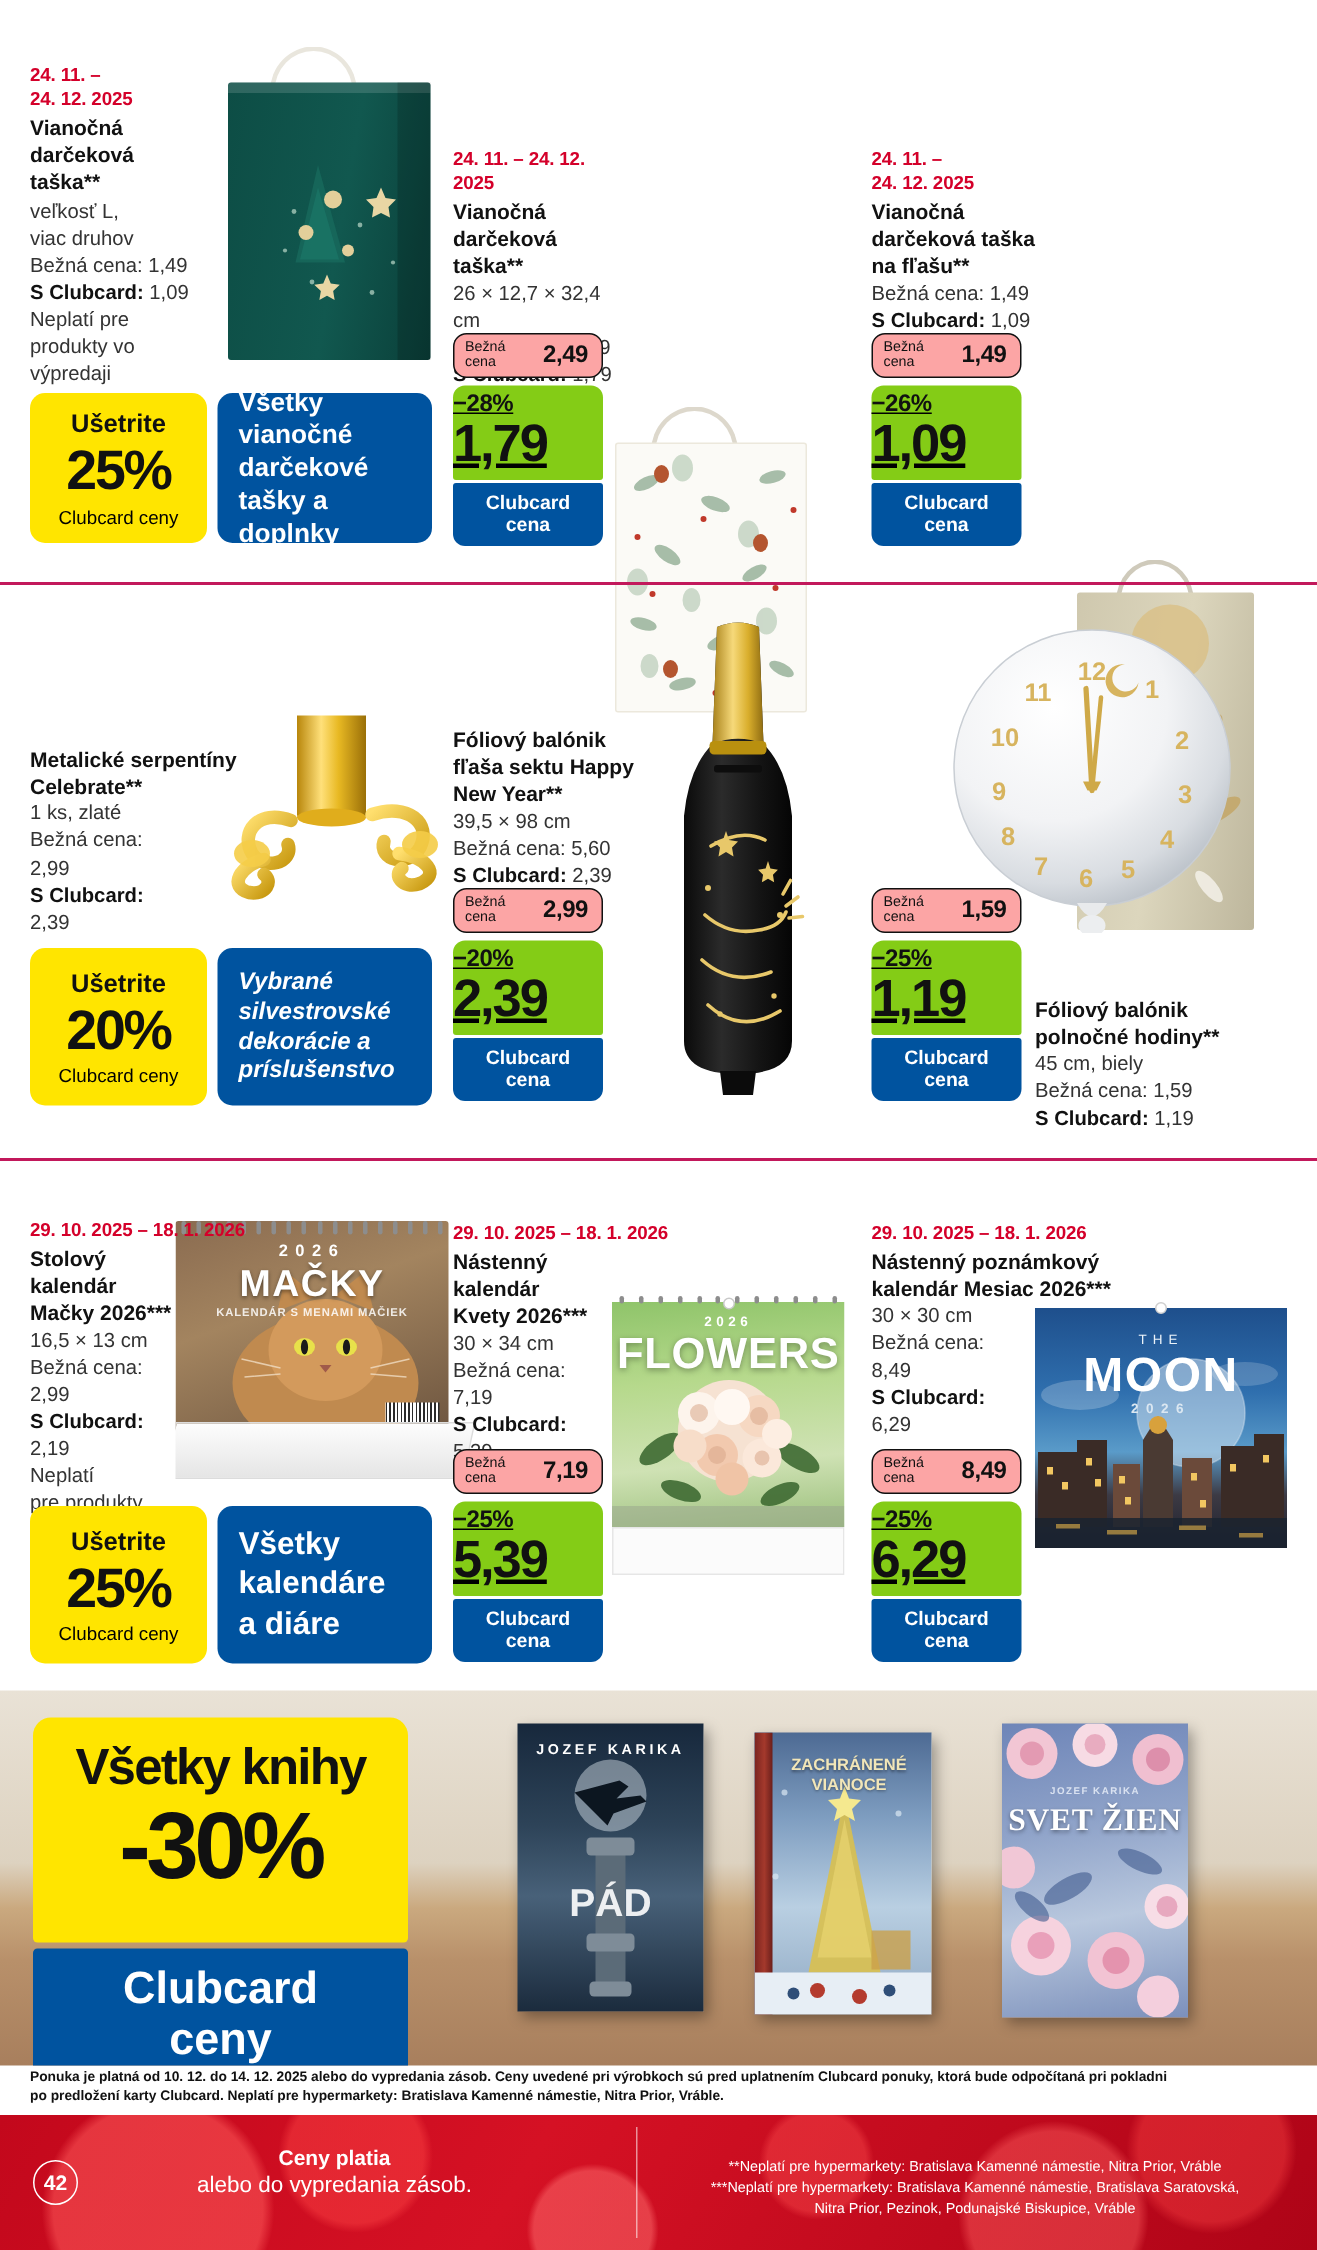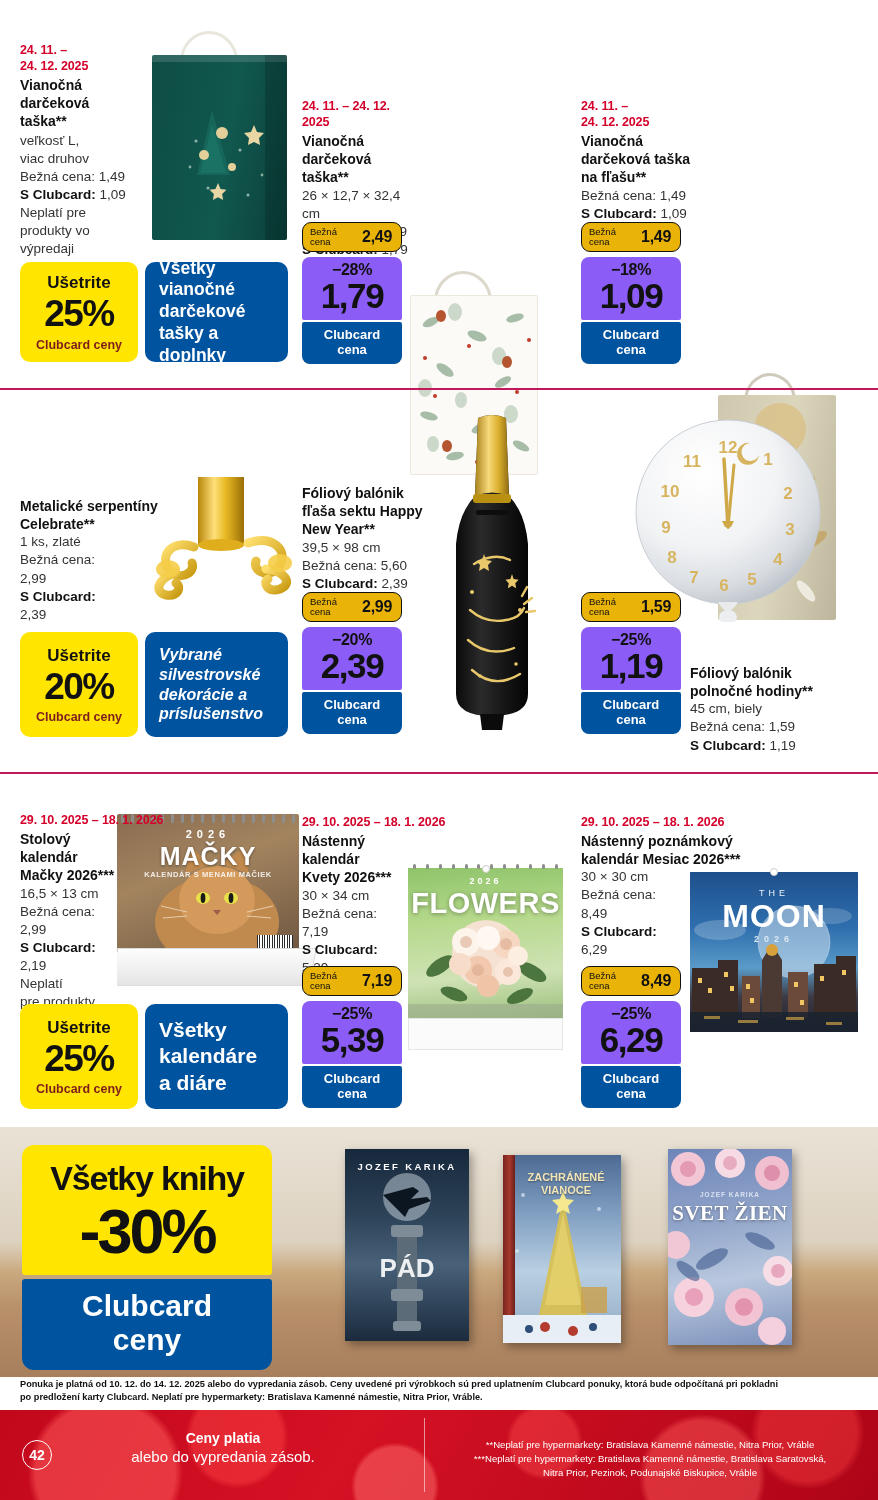--- a/index.html
+++ b/index.html
@@ -18,47 +18,47 @@
   
   .date { color: #d4002a; font-weight: bold; font-size: 12.5px; line-height: 1.28; letter-spacing: -0.1px; }
   .pname { color: #111; font-weight: bold; font-size: 14px; line-height: 1.3; }
   .pdesc { color: #333; font-size: 13.5px; line-height: 1.34; }
   .pdesc b { font-weight: bold; color:#111; }
 
   
   .oldpill {
     display: flex; align-items: center; justify-content: space-between;
     border: 1.6px solid #111; border-radius: 9px;
-    background: #eab308; padding: 3px 9px 3px 7px;
+    background: #fca5a5; padding: 3px 9px 3px 7px;
     width: 100px; height: 30px;
   }
   .oldpill .lbl { font-size: 9.5px; line-height: 1.04; color:#111; font-weight: 500; }
   .oldpill .val { font-size: 16px; font-weight: bold; color:#111; letter-spacing: -0.3px; }
   .yellowprice {
-    background: #8b5cf6; border-radius: 8px 8px 2px 2px;
-    padding: 5px 0 6px; text-align: center; margin-top: 5px;
+    background: #84cc16; border-radius: 8px 8px 2px 2px;
+    padding: 5px 0 6px; text-align: left; margin-top: 5px; text-decoration: underline;
   }
   .yellowprice .pct { font-size: 16px; font-weight: bold; color:#111; line-height: 1; letter-spacing:-0.3px; }
   .yellowprice .amt { font-size: 35px; font-weight: bold; color:#111; line-height: 1.02; letter-spacing: -1.4px; }
   .bluelabel {
     background: #00539f; color:#fff; border-radius: 2px 2px 8px 8px;
     text-align:center; font-size: 13px; font-weight: bold; line-height: 1.18;
     padding: 5px 0 7px; margin-top: 2px;
   }
 
   
   .savewrap { display: flex; gap: 7px; }
   .saveyellow {
     background:#ffe500; border-radius: 10px; width: 118px;
     display:flex; flex-direction:column; align-items:center; justify-content:center;
     padding: 9px 0 8px;
   }
   .saveyellow .t1 { font-size: 17px; font-weight:bold; color:#111; }
   .saveyellow .t2 { font-size: 37px; font-weight:bold; color:#111; line-height:1.05; letter-spacing:-1.5px; margin: 2px 0 4px; }
-  .saveyellow .t3 { font-size: 12.5px; font-weight:bold; color:#7f1d1d; }
+  .saveyellow .t3 { font-size: 12.5px; font-weight:normal; color:#000000; }
   .saveblue {
     background:#00539f; border-radius: 10px; color:#fff;
     font-size: 17.5px; font-weight:bold; line-height: 1.24;
     display:flex; align-items:center; padding: 0 14px; flex: 1;
   }
 
   
   .img { position:absolute; }
 
   
@@ -76,21 +76,21 @@
   .spiral { position:absolute; top:0; left:0; right:0; height:9px; display:flex; justify-content:space-around; align-items:center; }
   .spiral i { display:block; width:3px; height:9px; background:#8d8d8d; border-radius:2px; }
 
   
   .booksband {
     position:relative; width:878px; height:250px; overflow:hidden;
     background:
       linear-gradient(180deg,#e9e2d6 0%, #ddd2c0 46%, #caa97f 58%, #b8906a 72%, #a87f5d 100%);
   }
   .bookspromo { position:absolute; left:22px; top:18px; width:250px; }
-  .bp-yellow { background:#ffe500; border-radius:12px 12px 3px 3px; padding:14px 0 12px; text-align:center; }
+  .bp-yellow { background:#ffe500; border-radius:12px 12px 3px 3px; padding:14px 0 32px; text-align:center; }
   .bp-yellow .l1 { font-size:34px; font-weight:bold; color:#111; letter-spacing:-1.2px; }
   .bp-yellow .l2 { font-size:63px; font-weight:bold; color:#111; line-height:1.0; letter-spacing:-3px; margin-top:2px;}
   .bp-blue { background:#00539f; border-radius:3px 3px 12px 12px; color:#fff; text-align:center;
              font-size:30px; font-weight:bold; line-height:1.12; padding:10px 0 14px; margin-top:4px; }
 
   .book { position:absolute; box-shadow: 3px 4px 9px rgba(0,0,0,.35); overflow:hidden; }
 
   
   .legal { position:absolute; left:20px; top:1378px; width:840px;
            font-size:9.2px; line-height:1.45; color:#111; font-weight:bold; }
@@ -266,21 +266,21 @@
       <div class="pname" style="margin-top:2px;">Vianočná<br>darčeková taška<br>na fľašu**</div>
       <div class="pdesc">Bežná cena: 1,49</div>
       <div class="pdesc"><b>S Clubcard:</b> 1,09</div>
     </div>
     <div style="position:absolute;left:581px;top:222px;width:100px;">
       <div class="oldpill">
         <div class="lbl">Bežná<br>cena</div>
         <div class="val">1,49</div>
       </div>
       <div class="yellowprice">
-        <div class="pct">−18%</div>
+        <div class="pct">−26%</div>
         <div class="amt">1,09</div>
       </div>
       <div class="bluelabel">Clubcard<br>cena</div>
     </div>
   </div>
 
   <div class="divider" style="position:absolute;left:0;top:388px;"></div>
 
   <div class="section" style="position:absolute;left:0;top:392px;width:878px;height:380px;">
 

